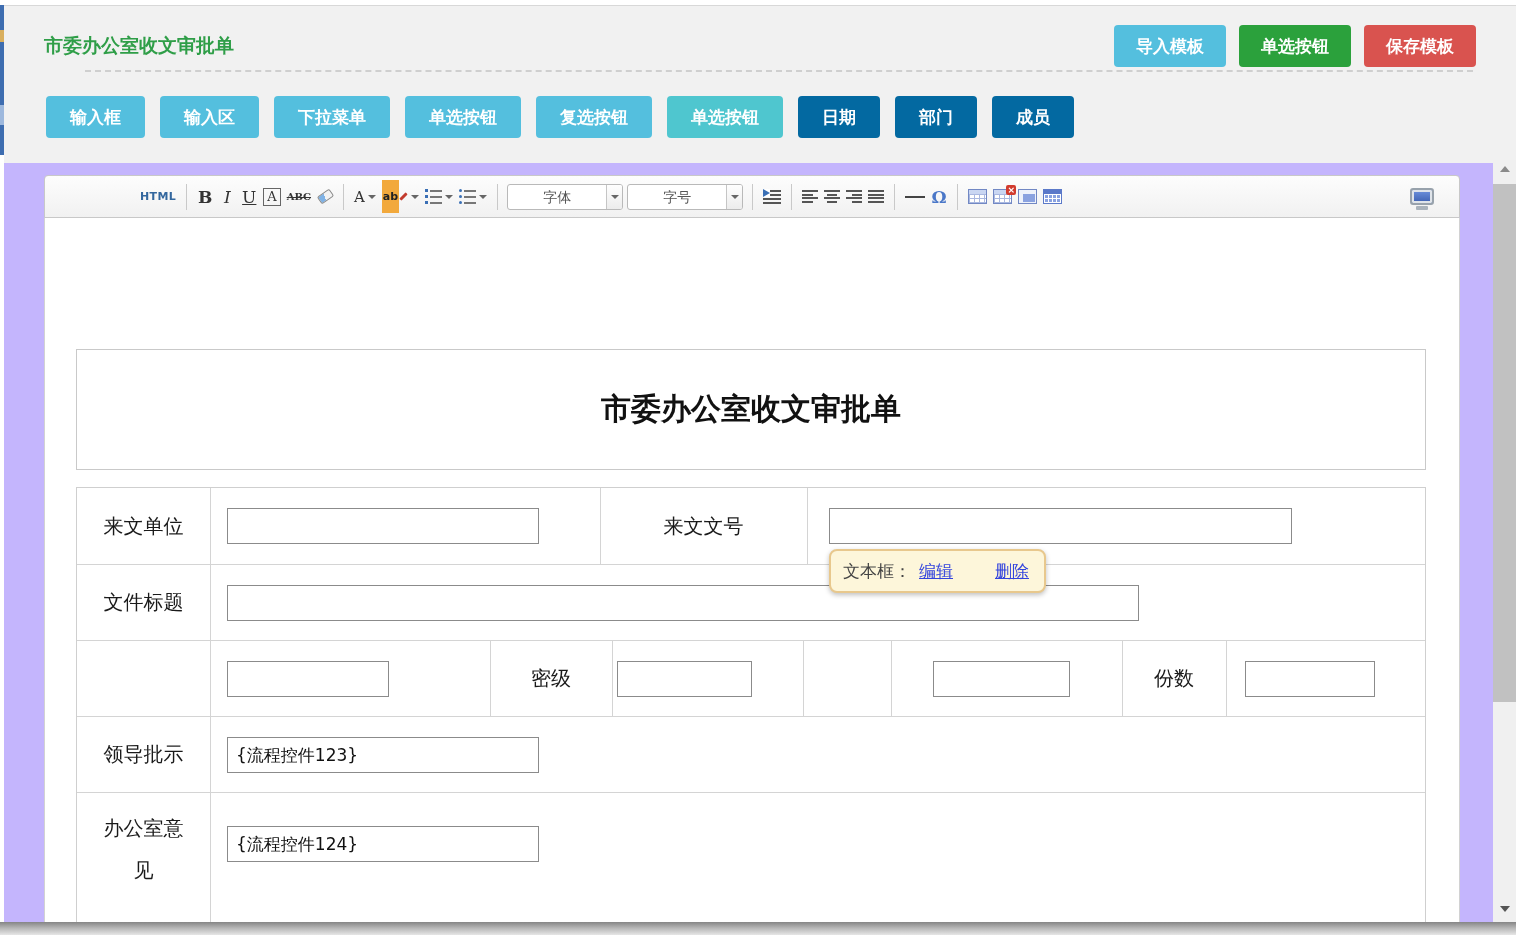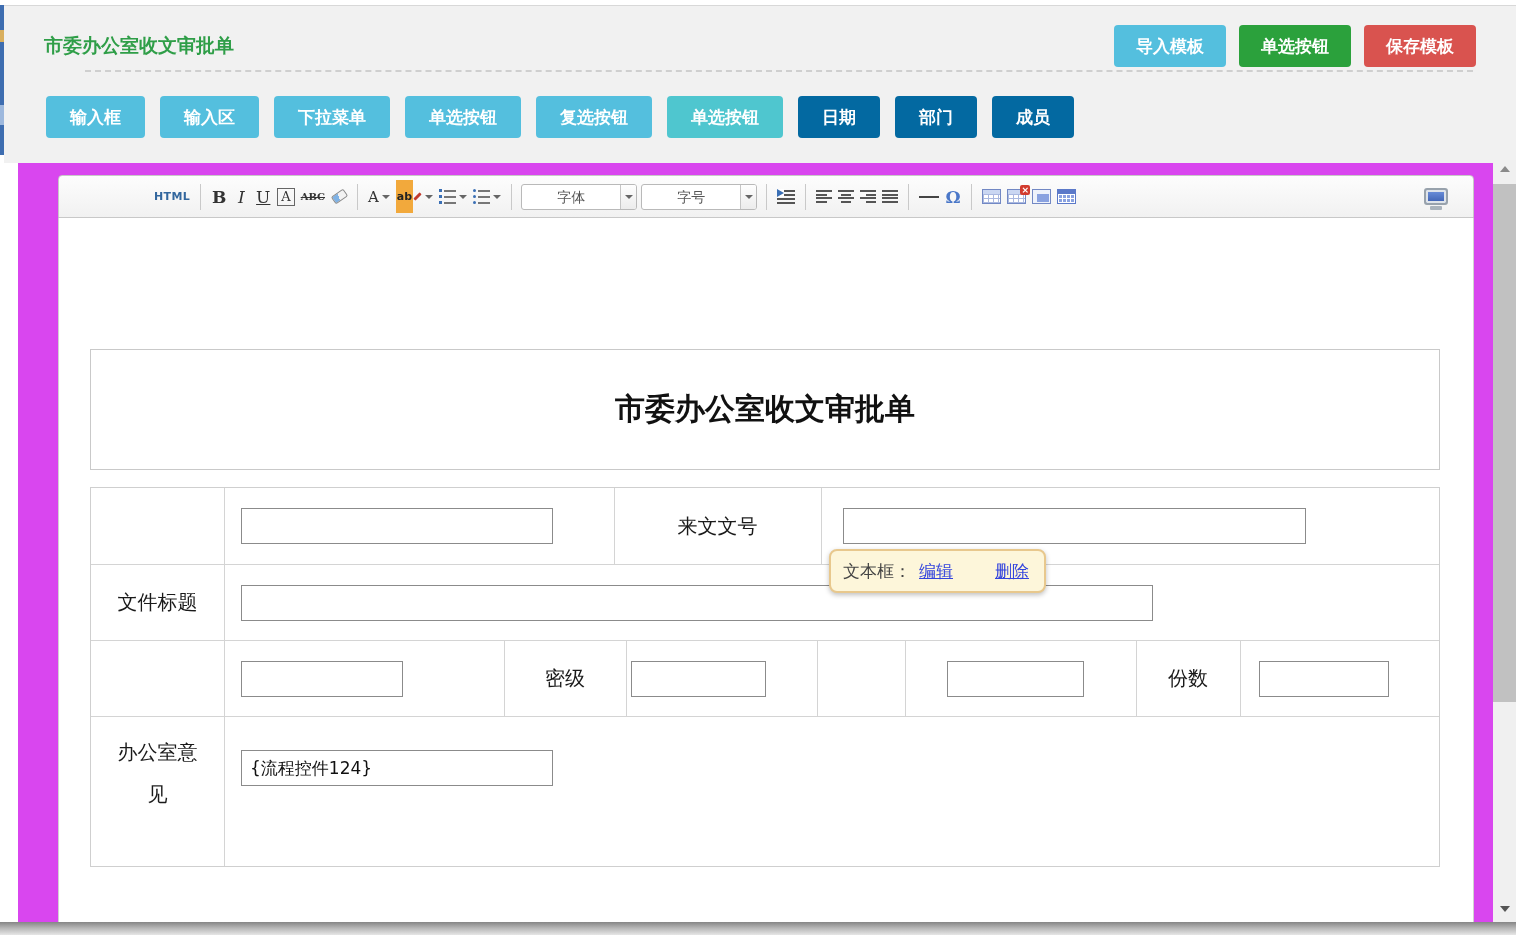--- a/index.html
+++ b/index.html
@@ -26,21 +26,21 @@
   .hbtn.save { background:#d9534f; }
   .dashed-divider { position:absolute; left:81px; top:64px; width:1388px; border-top:2px dashed #cfcfcf; }
   .component-row { position:absolute; left:42px; top:90px; display:flex; gap:15px; }
   .cbtn { height:42px; padding:0 24px; border:none; border-radius:4px; color:#fff; font-size:17px; font-weight:bold;
     font-family:"DejaVu Serif","Liberation Serif",serif; display:flex; align-items:center; cursor:pointer; }
   .cbtn.light { background:#54bfde; }
   .cbtn.teal  { background:#4fc6cf; }
   .cbtn.blue  { background:#0369a1; }
 
   
-  .main { position:absolute; left:18px; top:163px; width:1489px; height:759px; background:#d946ef; }
+  .main { position:absolute; left:4px; top:163px; width:1489px; height:759px; background:#c4b5fd; }
   .editor-toolbar { position:absolute; left:40px; top:12px; width:1416px; height:43px;
     background:linear-gradient(#fdfdfd,#f1f1f1); border:1px solid #c8c8c8; border-radius:4px 4px 0 0;
     display:flex; align-items:center; padding-left:92px; }
   .editor-body { position:absolute; left:40px; top:55px; width:1416px; height:704px; background:#fff;
     border-left:1px solid #d2d2d2; border-right:1px solid #d2d2d2; }
 
   
   .sep { width:1px; height:26px; background:#c9c9c9; margin:0 7px; flex:none; }
   .tbtn { min-width:22px; height:28px; display:inline-flex; align-items:center; justify-content:center; gap:3px;
     padding:0 3px; border-radius:2px; cursor:pointer; flex:none; }
@@ -301,20 +301,23 @@
       <div class="doc-title-box">
         <div class="doc-title">市委办公室收文审批单</div>
       </div>
 
       <div class="form-table">
 
         <div class="frow">
           <span class="vd" style="left:133px"></span>
           <span class="vd" style="left:523px"></span>
           <span class="vd" style="left:730px"></span>
+          <div class="fcell" style="left:0;width:133px">
+              <span class="flabel">来文单位</span>
+            </div>
           <input class="finput" style="left: 150px; top: 20px; width: 312px;" value="">
           <div class="fcell" style="left:523px;width:207px">
               <span class="flabel">来文文号</span>
             </div>
           <input class="finput" style="left: 752px; top: 20px; width: 463px;" value="">
         </div>
 
         <div class="frow">
           <span class="vd" style="left:133px"></span>
           <div class="fcell" style="left:0;width:133px">
@@ -337,20 +340,27 @@
               <span class="flabel">密级</span>
             </div>
           <input class="finput" style="left: 540px; top: 20px; width: 135px;" value="">
           <input class="finput" style="left: 856px; top: 20px; width: 137px;" value="">
           <div class="fcell" style="left:1045px;width:104px">
               <span class="flabel">份数</span>
             </div>
           <input class="finput" style="left: 1168px; top: 20px; width: 130px;" value="">
         </div>
 
+        <div class="frow">
+          <span class="vd" style="left:133px"></span>
+          <div class="fcell" style="left:0;width:133px">
+              <span class="flabel">领导批示</span>
+            </div>
+          <input class="finput" style="left: 150px; top: 20px; width: 312px;" value="{流程控件123}">
+        </div>
 
         <div class="frow tall">
           <span class="vd" style="left:133px"></span>
           <div class="fcell wrap" style="left:0;width:133px">
               <span class="flabel">办公室意见</span>
             </div>
           <input class="finput" style="left: 150px; top: 33px; width: 312px;" value="{流程控件124}">
         </div>
 
       </div>

